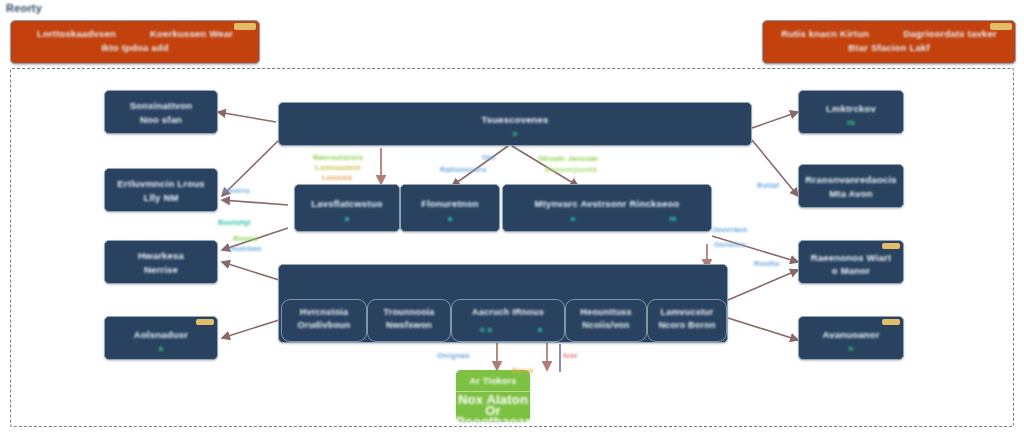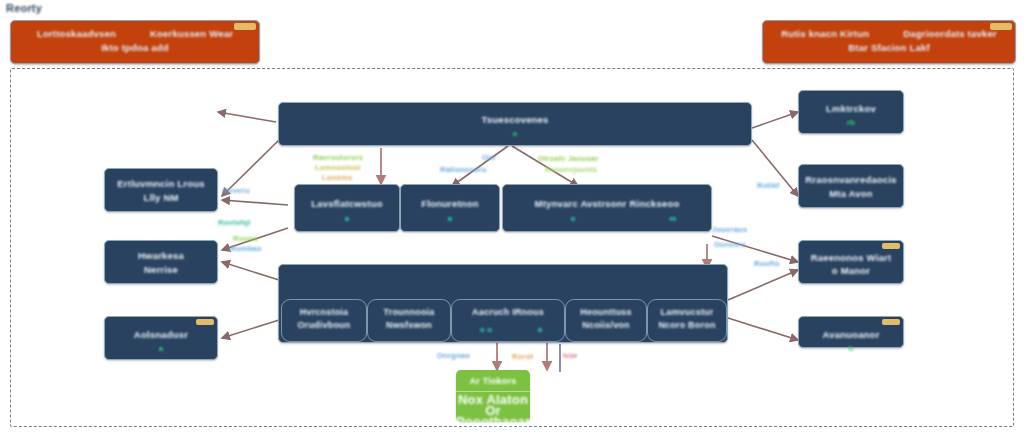--- a/index.html
+++ b/index.html
@@ -220,20 +220,24 @@
       <path d="M381,148 L381,184"></path>
       <path d="M707,244 L707,268"></path>
       <path d="M497,343 L497,370"></path>
       <path d="M547,343 L547,370"></path>
     </g>
     <g stroke="#6a6fa8" stroke-width="1.6" fill="none">
       <path d="M560,344 L560,372"></path>
     </g>
   </svg>
 
+  <div class="node" style="left:104px;top:90px;width:114px;height:44px;">
+    <div class="lbl blurtext" style="top:9px;">Sonxinattvon</div>
+    <div class="lbl blurtext" style="top:23px;">Noo sfan</div>
+  </div>
 
   <div class="node" style="left:104px;top:168px;width:114px;height:44px;">
     <div class="lbl blurtext" style="top:9px;">Ertluvmncin Lrous</div>
     <div class="lbl blurtext" style="top:23px;">Llly NM</div>
   </div>
 
   <div class="node" style="left:104px;top:240px;width:114px;height:44px;">
     <div class="lbl blurtext" style="top:9px;">Hwarkesa</div>
     <div class="lbl blurtext" style="top:23px;">Nerrise</div>
   </div>
@@ -253,21 +257,21 @@
     <div class="lbl blurtext" style="top:9px;">Rraosnvanredaocis</div>
     <div class="lbl blurtext" style="top:23px;">Mta Avon</div>
   </div>
 
   <div class="node" style="left:798px;top:240px;width:106px;height:44px;">
     <div class="corner-badge sm"></div>
     <div class="lbl blurtext" style="top:11px;">Raeenonos Wiart</div>
     <div class="lbl blurtext" style="top:24px;">o Manor</div>
   </div>
 
-  <div class="node" style="left:798px;top:316px;width:106px;height:32px;">
+  <div class="node" style="left:798px;top:316px;width:106px;height:44px;">
     <div class="corner-badge sm"></div>
     <div class="lbl blurtext" style="top:12px;">Avanuoanor</div>
     <div class="badge-txt blurtext g" style="top:27px;">h</div>
   </div>
 
   <div class="node" style="left:278px;top:102px;width:474px;height:44px;">
     <div class="lbl blurtext" style="top:11px;">Tsuescovenes</div>
     <div class="badge-txt blurtext g" style="top:26px;">o</div>
   </div>
 
@@ -341,16 +345,16 @@
   <div class="elabel blurtext c-green" style="left:538px;top:154px;">Otrzafc Janusar</div>
   <div class="elabel blurtext c-ltgreen" style="left:545px;top:165px;">Rononrjounts</div>
 
   <div class="elabel blurtext c-blue" style="left:712px;top:225px;">Jouvraus</div>
   <div class="elabel blurtext c-blue" style="left:714px;top:240px;">Ooronro</div>
 
   <div class="elabel blurtext c-blue" style="left:757px;top:181px;">Rvtikf</div>
   <div class="elabel blurtext c-blue" style="left:754px;top:259px;">Roofto</div>
 
   <div class="elabel blurtext c-blue" style="left:437px;top:351px;">Onrgnao</div>
-  <div class="elabel blurtext c-orange" style="left:512px;top:352px;">Rorot</div>
+  <div class="elabel blurtext c-orange" style="left:512px;top:366px;">Rorot</div>
   <div class="elabel blurtext c-red" style="left:563px;top:351px;">Ivor</div>
 
 </div>
 
 </body></html>

